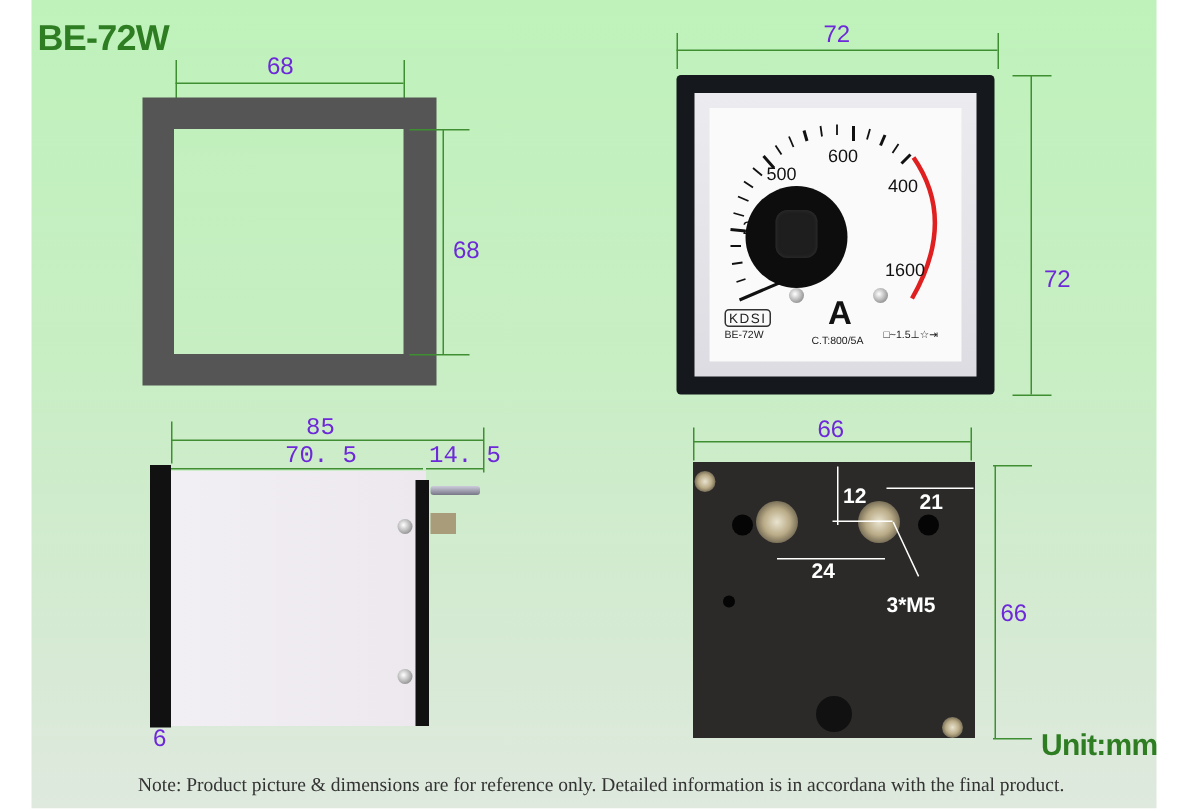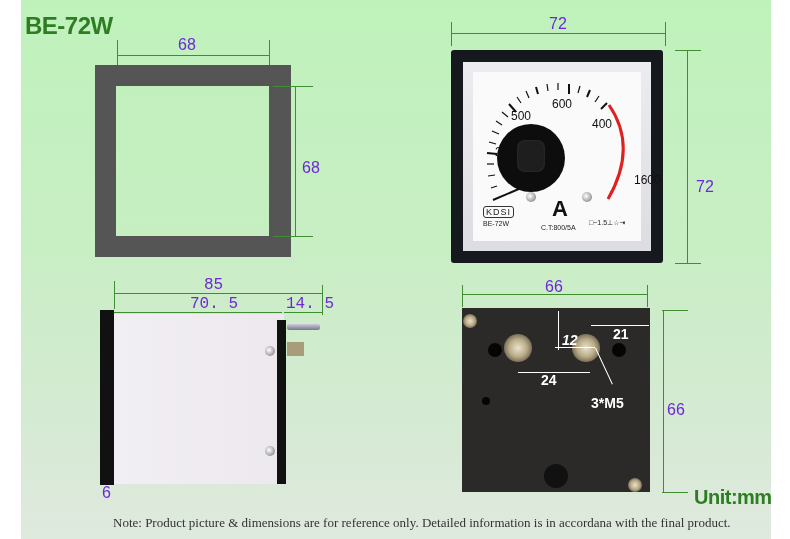--- a/index.html
+++ b/index.html
@@ -21,21 +21,21 @@
   .screw{position:absolute;width:10px;height:10px;border-radius:50%;background:radial-gradient(circle at 40% 40%,#fff,#999 70%,#666);}
   .side{position:absolute;left:100px;top:310px;width:188px;height:175px;}
   .side .front{position:absolute;left:0;top:0;width:14px;height:175px;background:#111;}
   .side .body{position:absolute;left:14px;top:4px;width:170px;height:170px;background:linear-gradient(90deg,#f2eff4,#ece8ee);}
   .side .back{position:absolute;left:177px;top:10px;width:9px;height:164px;background:#111;}
   .back-view{position:absolute;left:462px;top:308px;width:188px;height:184px;background:#2b2a29;}
   .hole-b{position:absolute;border-radius:50%;background:#050505;}
   .term{position:absolute;width:28px;height:28px;border-radius:50%;background:radial-gradient(circle,#e9e3cf 0,#b9ab87 45%,#6e6550 75%);}
   .wl{position:absolute;background:#fff;}
   .wdim{position:absolute;color:#fff;font-size:14px;font-weight:bold;}
-  .note{position:absolute;left:113px;top:515px;font-family:"Liberation Serif",serif;font-size:13px;color:#333;white-space:nowrap;}
+  .note{position:absolute;left:92px;top:515px;font-family:"Liberation Serif",serif;font-size:13px;color:#333;white-space:nowrap;}
   .unit{position:absolute;left:694px;top:486px;font-size:20px;font-weight:bold;color:#2e7d22;letter-spacing:-0.5px;}
   .mono{font-family:"Liberation Mono",monospace;}
 </style>
 </head>
 <body>
 
 <div class="panel"></div>
 <div class="title">BE-72W</div>
 
 <div>
@@ -82,21 +82,21 @@
             <line x1="126" y1="24" x2="122" y2="30"></line>
           <line x1="134" y1="31" x2="128" y2="37" stroke-width="2"></line>
         </g>
         <path d="M136 33 Q165 75 135 127" fill="none" stroke="#e02020" stroke-width="3"></path>
         <line x1="20" y1="128" x2="62" y2="110" stroke="#111" stroke-width="2"></line>
       </svg>
       <div class="scale-lbl" style="left:22px;top:73px;">200</div>
       <div class="scale-lbl" style="left:38px;top:37px;">500</div>
       <div class="scale-lbl" style="left:79px;top:25px;">600</div>
       <div class="scale-lbl" style="left:119px;top:45px;">400</div>
-      <div class="scale-lbl" style="left:117px;top:101px;margin-left:44px;">1600</div>
+      <div class="scale-lbl" style="left:117px;top:101px;">1600</div>
       <div style="position:absolute;left:79px;top:124px;font-size:22px;font-weight:bold;color:#111;">A</div>
       <div style="position:absolute;left:10px;top:134px;font-size:9px;border:1px solid #333;border-radius:3px;padding:0 2px;letter-spacing:1px;color:#222;">KDSI</div>
       <div style="position:absolute;left:10px;top:148px;font-size:7px;color:#222;">BE-72W</div>
       <div style="position:absolute;left:68px;top:152px;font-size:7px;color:#222;">C.T:800/5A</div>
       <div style="position:absolute;left:116px;top:147px;font-size:7px;color:#222;">□~1.5⊥☆⇥</div>
     </div>
   </div>
   <div class="knob">
       <div class="cap"></div>
     </div>
@@ -142,21 +142,21 @@
   </div>
   <div class="term" style="left:504px;top:334px;"></div>
   <div class="term" style="left:572px;top:334px;"></div>
   <div class="term" style="left:463px;top:314px;width:14px;height:14px;"></div>
   <div class="term" style="left:628px;top:478px;width:14px;height:14px;"></div>
   <div class="wl" style="left:558px;top:311px;width:1px;height:39px;"></div>
   <div class="wl" style="left:555px;top:347px;width:40px;height:1px;"></div>
   <div class="wl" style="left:591px;top:325px;width:58px;height:1px;"></div>
   <div class="wl" style="left:518px;top:372px;width:72px;height:1px;"></div>
   <div class="wl" style="left:595px;top:348px;width:1px;height:40px;transform:rotate(-25deg);transform-origin:top;"></div>
-  <div class="wdim" style="left:562px;top:332px;font-style:italic;">12</div>
+  <div class="wdim" style="left:562px;top:322px;">12</div>
   <div class="wdim" style="left:613px;top:326px;">21</div>
   <div class="wdim" style="left:541px;top:372px;">24</div>
   <div class="wdim" style="left:591px;top:395px;">3*M5</div>
   <div class="hl" style="left:662px;top:310px;width:26px;"></div>
   <div class="hl" style="left:662px;top:492px;width:26px;"></div>
   <div class="vl" style="left:663px;top:310px;height:182px;"></div>
   <div class="dim" style="left:667px;top:401px;">66</div>
 </div>
 
 <div class="unit">Unit:mm</div>

